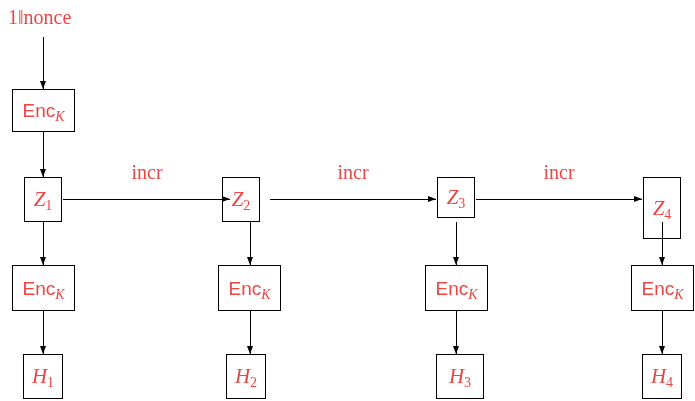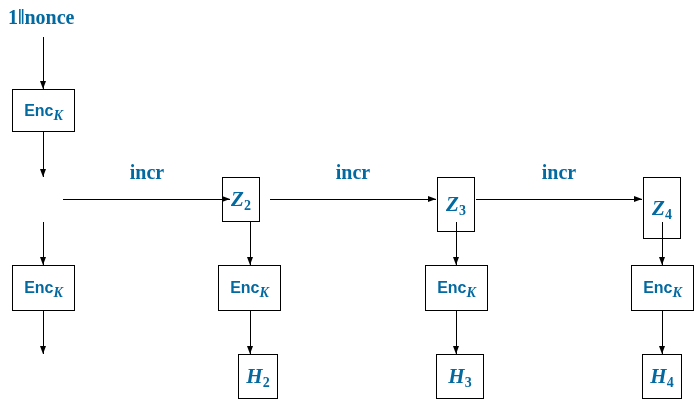--- a/index.html
+++ b/index.html
@@ -4,22 +4,21 @@
 <style>
   html, body { margin: 0; padding: 0; }
   body { background: #ffffff; }
   .canvas {
     position: relative;
     width: 695px;
     height: 401px;
     background: #ffffff;
     overflow: hidden;
     font-family: "Liberation Serif", serif;
-    color: #0369a1;
-    font-weight: bold;
+    color: #ef4444;
   }
   .box {
     position: absolute;
     box-sizing: border-box;
     border: 1px solid #000000;
     background: #ffffff;
     display: flex;
     align-items: center;
     justify-content: center;
   }
@@ -31,21 +30,21 @@
   }
   .num-sub {
     font-family: "Liberation Serif", serif;
     font-style: normal;
     font-size: 14px;
     line-height: 0;
   }
   .enc-name {
     font-family: "Liberation Sans", sans-serif;
     font-style: normal;
-    font-size: 16px;
+    font-size: 19px;
   }
   .enc-sub {
     font-family: "Liberation Serif", serif;
     font-style: italic;
     font-size: 14px;
     line-height: 0;
   }
   .input-label {
     position: absolute;
     left: 8px;
@@ -100,24 +99,27 @@
   <div class="input-label">1‖nonce</div>
 
   <div class="varrow" style="left:43px;top:37px;height:52px"></div>
 
   <div class="box" style="left:12px;top:89px;width:63px;height:43px">
     <span class="boxlabel"><span class="enc-name">Enc</span><sub class="enc-sub">K</sub></span>
   </div>
 
   <div class="varrow" style="left:43px;top:132px;height:45px"></div>
 
+  <div class="box" style="left:24px;top:177px;width:38px;height:45px">
+    <span class="boxlabel"><span class="math-base">Z</span><sub class="num-sub">1</sub></span>
+  </div>
   <div class="box" style="left:222px;top:177px;width:38px;height:45px">
     <span class="boxlabel"><span class="math-base">Z</span><sub class="num-sub">2</sub></span>
   </div>
-  <div class="box" style="left:437px;top:177px;width:38px;height:55px">
+  <div class="box" style="left:437px;top:177px;width:38px;height:41px">
     <span class="boxlabel"><span class="math-base">Z</span><sub class="num-sub">3</sub></span>
   </div>
   <div class="box" style="left:643px;top:177px;width:38px;height:62px">
     <span class="boxlabel"><span class="math-base">Z</span><sub class="num-sub">4</sub></span>
   </div>
 
   <div class="harrow" style="left:63px;top:199px;width:167px"></div>
   <div class="harrow" style="left:270px;top:199px;width:166px"></div>
   <div class="harrow" style="left:476px;top:199px;width:166px"></div>
 
@@ -141,21 +143,24 @@
   </div>
   <div class="box" style="left:631px;top:265px;width:63px;height:46px">
     <span class="boxlabel"><span class="enc-name">Enc</span><sub class="enc-sub">K</sub></span>
   </div>
 
   <div class="varrow" style="left:43px;top:311px;height:43px"></div>
   <div class="varrow" style="left:250px;top:311px;height:43px"></div>
   <div class="varrow" style="left:456px;top:311px;height:43px"></div>
   <div class="varrow" style="left:662px;top:311px;height:43px"></div>
 
-  <div class="box" style="left:238px;top:354px;width:40px;height:45px">
+  <div class="box" style="left:23px;top:354px;width:40px;height:45px">
+    <span class="boxlabel"><span class="math-base">H</span><sub class="num-sub">1</sub></span>
+  </div>
+  <div class="box" style="left:226px;top:354px;width:40px;height:45px">
     <span class="boxlabel"><span class="math-base">H</span><sub class="num-sub">2</sub></span>
   </div>
   <div class="box" style="left:436px;top:354px;width:48px;height:45px">
     <span class="boxlabel"><span class="math-base">H</span><sub class="num-sub">3</sub></span>
   </div>
   <div class="box" style="left:642px;top:354px;width:40px;height:45px">
     <span class="boxlabel"><span class="math-base">H</span><sub class="num-sub">4</sub></span>
   </div>
 
 </div>

